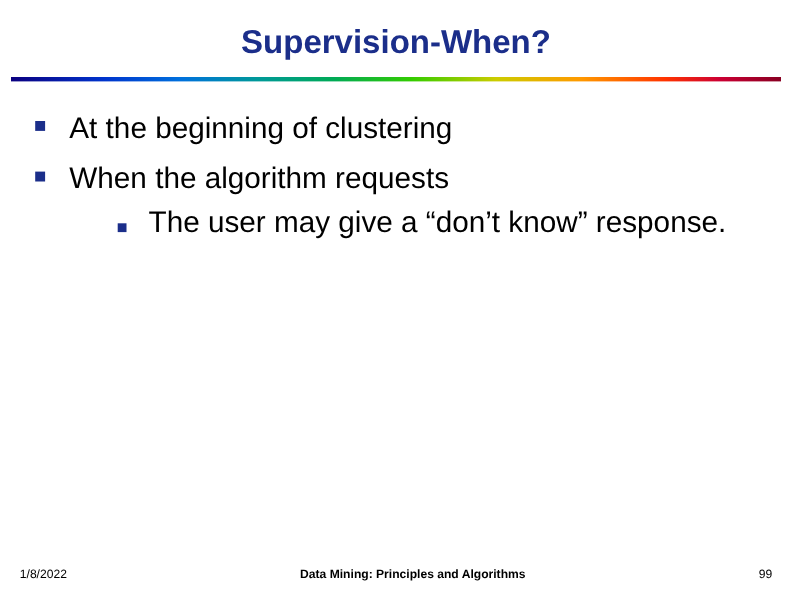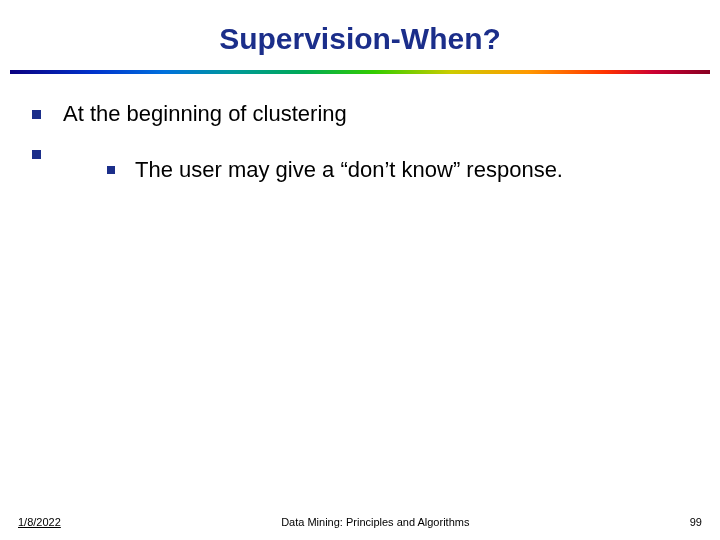--- a/index.html
+++ b/index.html
@@ -24,21 +24,21 @@
       #00aa55 42%,
       #33cc00 52%,
       #cccc00 63%,
       #ff9900 74%,
       #ff3300 85%,
       #cc0033 92%,
       #880022 100%);
   }
   .content {
     padding: 26px 28px 0 28px;
-    font-size: 22px;
+    font-size: 27px;
     line-height: 1.25;
   }
   .li1 {
     display: flex;
     align-items: flex-start;
     margin-bottom: 12px;
   }
   .li1 .bullet {
     flex: 0 0 auto;
     width: 9px; height: 9px;
@@ -46,43 +46,43 @@
     margin-top: 10px;
     margin-right: 22px;
     margin-left: 4px;
   }
   .li1 .text { flex: 1 1 auto; }
   .sub {
     padding-left: 40px;
   }
   .li2 {
     display: flex;
-    align-items: flex-start;
-    margin-top: 16px;
+    align-items: center;
+    margin-top: 6px;
   }
   .li2 .bullet {
     flex: 0 0 auto;
     width: 8px; height: 8px;
     background: #1b2e8a;
     margin-top: 10px;
     margin-right: 20px;
   }
   .footer {
     position: absolute;
     bottom: 12px;
     left: 0; right: 0;
     display: flex;
     align-items: baseline;
     justify-content: space-between;
     font-size: 11px;
     color: #000;
     padding: 0 18px 0 18px;
   }
-  .footer .date  { flex: 0 0 auto; text-decoration: underline; }
-  .footer .mid   { flex: 1 1 auto; text-align: center; }
+  .footer .date  { flex: 0 0 auto; }
+  .footer .mid   { flex: 1 1 auto; text-align: center; font-weight: bold; }
   .footer .num   { flex: 0 0 auto; text-align: center; }
 </style>
 </head>
 <body>
 
 <div class="slide">
 
   <div class="title">Supervision-When?</div>
   <div class="rule"></div>
 
@@ -90,20 +90,21 @@
 
     <div class="li1">
       <div class="bullet"></div>
       <div class="text">At the beginning of clustering</div>
     </div>
 
 
     <div class="li1">
       <div class="bullet"></div>
       <div class="text">
+        <span>When the algorithm requests</span>
         <div class="sub">
           <div class="li2">
             <div class="bullet"></div>
             <div>The user may give a “don’t know” response.</div>
           </div>
         </div>
       </div>
     </div>
 
   </div>

